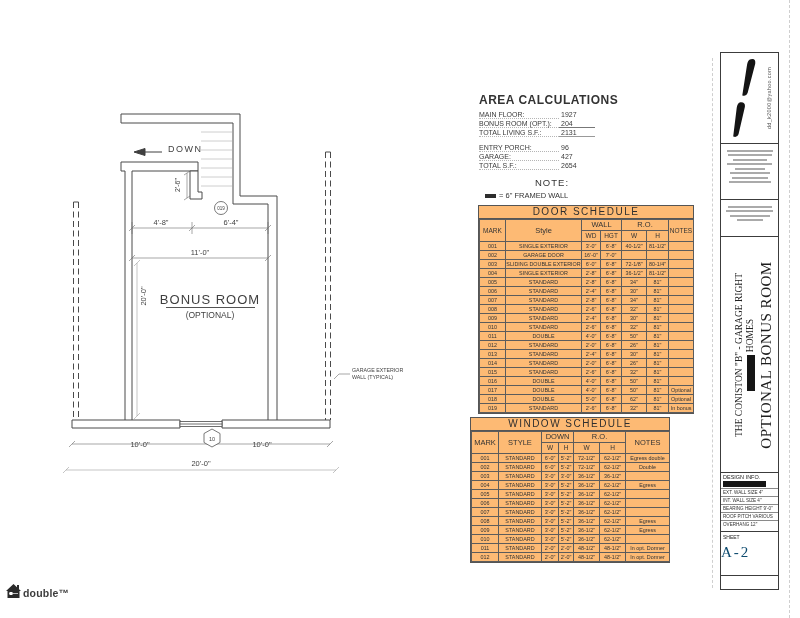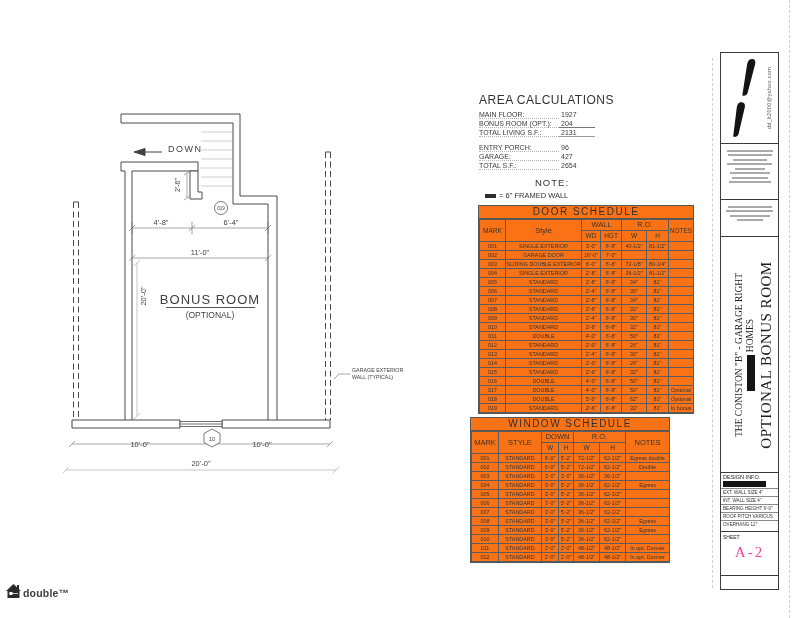--- a/index.html
+++ b/index.html
@@ -3,32 +3,32 @@
 <meta charset="utf-8">
 <style>
   html,body{margin:0;padding:0;background:#e8e8e8;}
   .sheet{
     position:relative;width:800px;height:618px;background:#ffffff;
     font-family:"Liberation Sans",sans-serif;color:#3a3a3a;overflow:hidden;
   }
   .abs{position:absolute;}
   
   .area-calc{left:479px;top:93px;width:190px;}
-  .area-calc .ac-title{font-size:12px;letter-spacing:.5px;color:#333;margin:0 0 3px 0;font-weight:400;}
+  .area-calc .ac-title{font-size:12px;letter-spacing:.5px;color:#333;margin:0 0 3px 0;font-weight:700;}
   .ac-row{display:flex;height:9px;font-size:7px;line-height:9px;}
   .ac-row .lbl{width:80px;border-bottom:1px dotted #b5b5b5;}
   .ac-row .val{width:34px;text-align:left;padding-left:2px;}
   .ac-row.sum .val{border-bottom:1px solid #777;}
   .ac-row.total{margin-bottom:6px;}
   .ac-row.total .val{border-bottom:1px solid #999;}
   .ac-note-label{font-size:9.5px;letter-spacing:1px;margin:7px 0 3px 56px;color:#333;}
   .ac-note{font-size:7.5px;display:flex;align-items:center;gap:3px;margin-left:6px;color:#333;}
   .wall-chip{display:inline-block;width:11px;height:4px;background:#2e2e2e;}
   
-  .sched{border:1px solid #555;background:#f97316;}
+  .sched{border:1px solid #555;background:#fdba74;}
   .sched .sched-title{border-bottom:1px solid #555;text-align:center;font-size:10px;
      letter-spacing:1.5px;height:12px;line-height:12px;color:#2f2f2f;}
   .sched table{border-collapse:collapse;table-layout:fixed;width:100%;}
   .sched th,.sched td{border:1px solid #5c5c5c;padding:0;text-align:center;overflow:hidden;
      white-space:nowrap;font-weight:400;color:#333;}
   .sched thead th{font-size:6.5px;height:10px;line-height:10px;}
   .sched thead .big{font-size:7.5px;}
   .sched tbody td{font-size:5.4px;height:8px;line-height:8px;}
   #door-sched{left:478px;top:205px;width:214px;}
   #window-sched{left:470px;top:417px;width:198px;}
@@ -49,22 +49,22 @@
   .tb-big{position:absolute;left:45px;top:50%;transform:translate(-50%,-50%) rotate(-90deg);
      width:240px;text-align:center;font-family:"Liberation Serif",serif;font-size:15px;
      letter-spacing:.5px;color:#1d1d1d;white-space:nowrap;}
   .tb-design{height:58px;}
   .tb-design .di-title{font-size:5.5px;padding:1px 2px;color:#222;}
   .di-bar{height:6px;background:#151515;margin:0 12px 1px 2px;}
   .di-row{font-size:4.6px;line-height:7px;height:7px;border-top:1px solid #8a8a8a;
      padding-left:2px;color:#333;white-space:nowrap;overflow:hidden;}
   .tb-sheet{height:43px;}
   .tb-sheet .sh-label{font-size:5px;padding:2px 0 0 2px;color:#222;}
-  .sh-num{text-align:center;font-family:"Liberation Serif",serif;font-size:15px;
-     letter-spacing:2px;color:#ec4899;margin-top:4px;}
+  .sh-num{font-family:"Liberation Serif",serif;font-size:15px;
+     letter-spacing:2px;color:#0c4a6e;margin-top:4px;}
   .tb-foot{height:17px;border-bottom:none;}
   
   .fold{width:0;border-left:1px dashed #cfcfcf;}
   
   .watermark{left:5px;top:583px;display:flex;align-items:flex-end;gap:1px;}
   .watermark .wm-text{font-size:10.5px;font-weight:700;color:#3d3d3d;letter-spacing:.2px;}
   
   svg text{fill:#3f3f3f;font-family:"Liberation Sans",sans-serif;}
 </style>
 </head>

